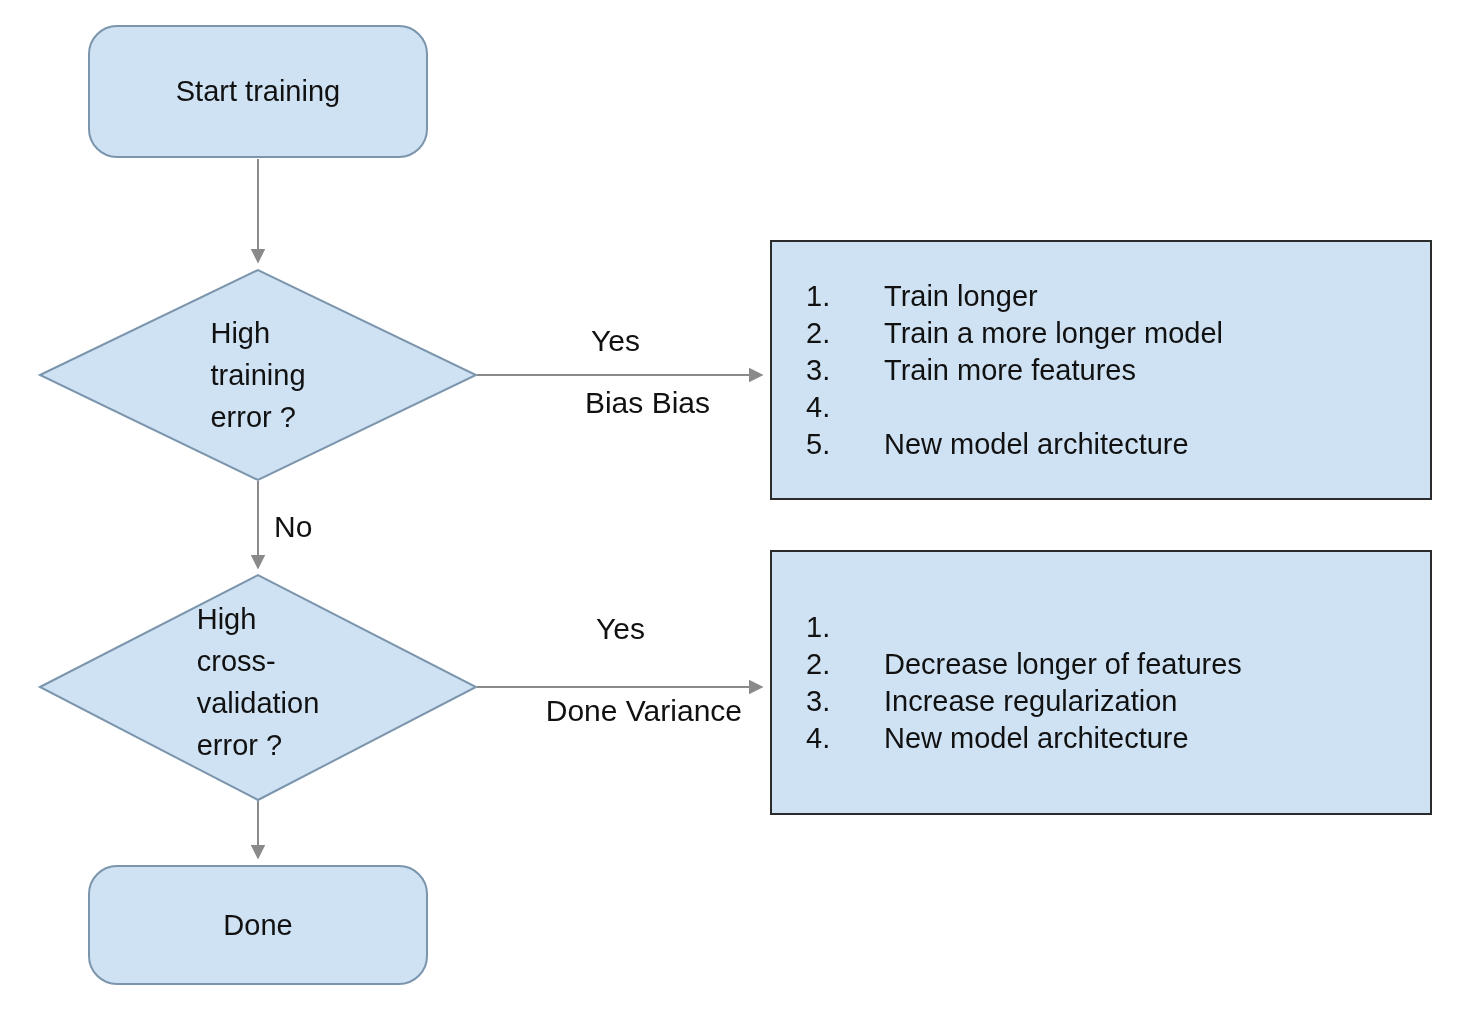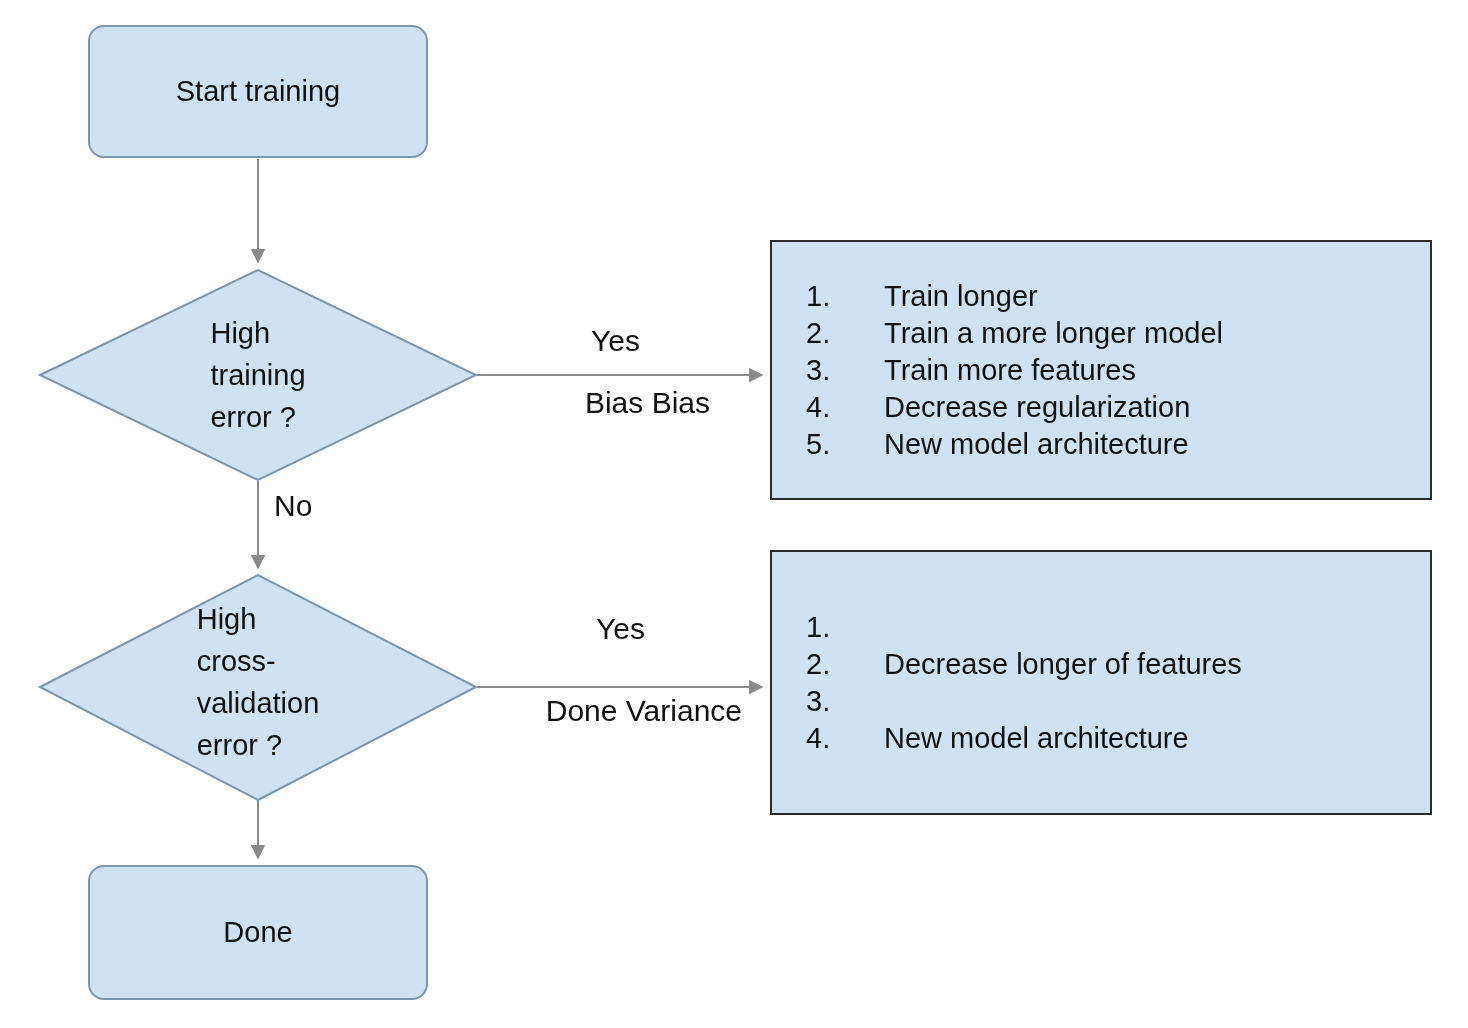--- a/index.html
+++ b/index.html
@@ -14,21 +14,21 @@
   }
   .layer {
     position: absolute;
     left: 0; top: 0;
     width: 1468px; height: 1028px;
   }
   .rounded-node {
     position: absolute;
     background: #cfe2f3;
     border: 2px solid #7b95ad;
-    border-radius: 16px;
+    border-radius: 29px;
     display: flex;
     align-items: center;
     justify-content: center;
     font-size: 29px;
     box-sizing: border-box;
   }
   .diamond-label {
     position: absolute;
     display: flex;
     align-items: center;
@@ -92,63 +92,63 @@
 
   <div class="diamond-label" style="left:108px; top:290px; width:300px; height:170px;">High
 training
 error ?</div>
 
   <div class="diamond-label" style="left:108px; top:597px; width:300px; height:170px;">High
 cross-
 validation
 error ?</div>
 
-  <div class="rounded-node" style="left:88px; top:865px; width:340px; height:135px;">
+  <div class="rounded-node" style="left:88px; top:865px; width:340px; height:120px;">
     <span>Done</span>
   </div>
 
   <div class="edge-label" style="left:520px; top:324px; width:120px;">Yes</div>
   <div class="edge-label" style="left:490px; top:386px; width:220px;">Bias Bias</div>
-  <div class="edge-label" style="left:274px; top:489px; width:90px; text-align:left;">No</div>
+  <div class="edge-label" style="left:274px; top:510px; width:90px; text-align:left;">No</div>
   <div class="edge-label" style="left:525px; top:612px; width:120px;">Yes</div>
   <div class="edge-label" style="left:482px; top:694px; width:260px;">Done Variance</div>
 
   <div class="list-box" style="left:770px; top:240px; width:662px; height:260px;">
     <div class="list-row">
       <span class="list-num">1.</span>
       <span>Train longer</span>
     </div>
     <div class="list-row">
       <span class="list-num">2.</span>
       <span>Train a more longer model</span>
     </div>
     <div class="list-row">
       <span class="list-num">3.</span>
       <span>Train more features</span>
     </div>
     <div class="list-row">
       <span class="list-num">4.</span>
-      <span>Decrease regularization</span>
     </div>
     <div class="list-row">
       <span class="list-num">5.</span>
       <span>New model architecture</span>
     </div>
   </div>
 
   <div class="list-box" style="left:770px; top:550px; width:662px; height:265px;">
     <div class="list-row">
       <span class="list-num">1.</span>
     </div>
     <div class="list-row">
       <span class="list-num">2.</span>
       <span>Decrease longer of features</span>
     </div>
     <div class="list-row">
       <span class="list-num">3.</span>
+      <span>Increase regularization</span>
     </div>
     <div class="list-row">
       <span class="list-num">4.</span>
       <span>New model architecture</span>
     </div>
   </div>
 
 </div>
 
 </body></html>

